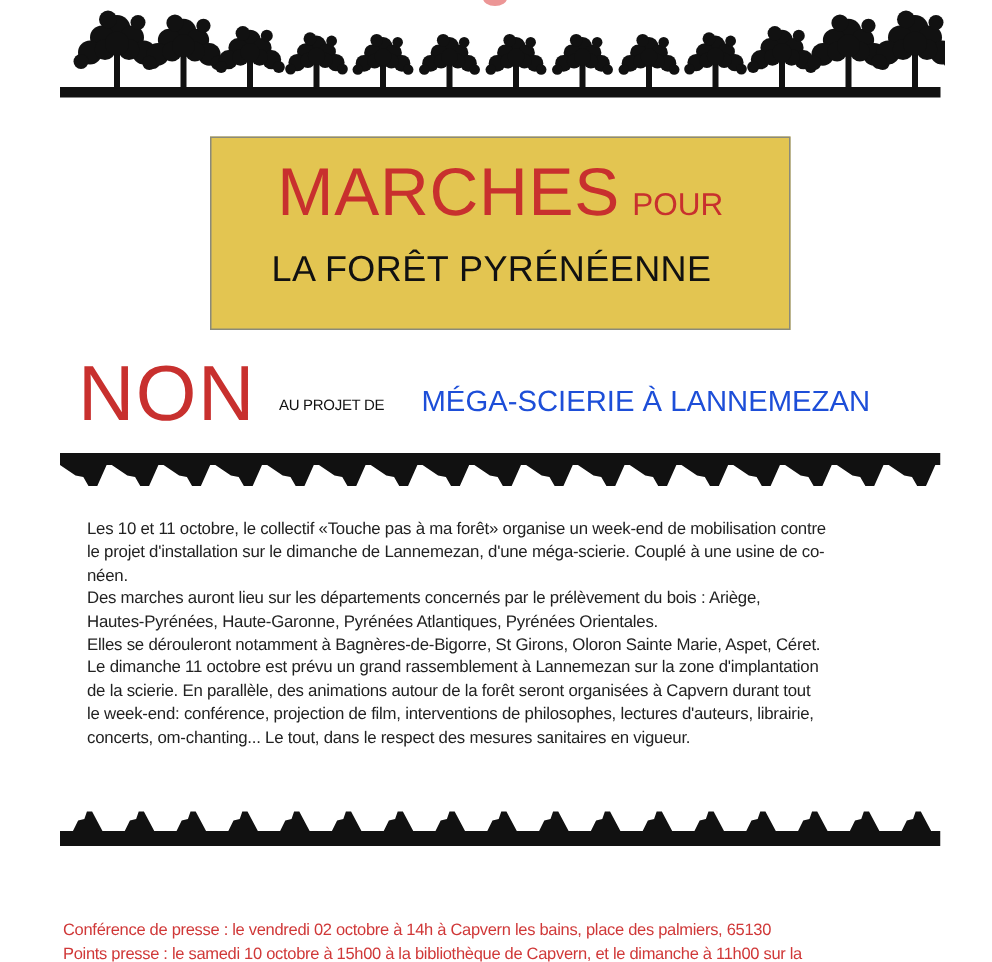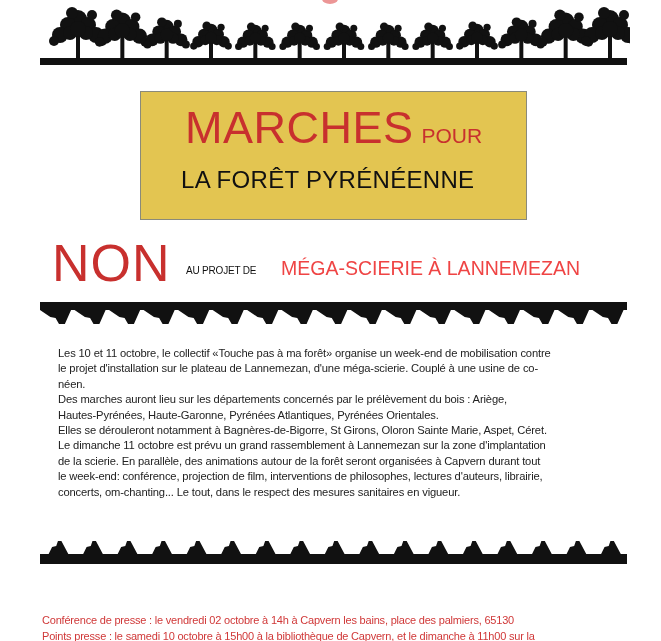--- a/index.html
+++ b/index.html
@@ -32,21 +32,21 @@
     .non {
       left: 52px; top: 237px; font-family: "Liberation Sans", sans-serif;
       font-size: 52px; color: #c8302e; letter-spacing: 1px; line-height: 52px;
     }
     .au-projet {
       left: 186px; top: 265px; font-family: "Liberation Sans", sans-serif;
       font-size: 10px; color: #111; letter-spacing: -0.2px; text-align: right;
     }
     .mega {
       left: 281px; top: 257px; font-family: "Liberation Sans", sans-serif;
-      font-size: 19.5px; color: #ef4444; white-space: nowrap;
+      font-size: 19.5px; color: #1d4ed8; white-space: nowrap;
     }
     .saw-top { left: 40px; top: 302px; width: 587px; height: 24px; }
     .saw-bottom { left: 40px; top: 538px; width: 587px; height: 26px; }
     .body-text {
       left: 58px; top: 346px; width: 600px;
       font-family: Liberation Sans, sans-serif;
       font-size: 11.2px; line-height: 15.4px; color: #222;
       letter-spacing: -0.15px;
     }
     .body-text p { margin: 0; white-space: nowrap; }
@@ -247,21 +247,21 @@
 <div class="abs non">NON</div>
 <div class="abs au-projet">AU PROJET DE</div>
 <div class="abs mega">MÉGA-SCIERIE À LANNEMEZAN</div>
 
 <svg class="abs saw-top" viewBox="0 0 587 24" xmlns="http://www.w3.org/2000/svg">
   <path id="sawTopPath" fill="#111" d="M0 0 L587 0 L587 8 L583.5470588235295 8 L577.3317647058824 22 L571.4617647058824 22 L568.0088235294118 16 L562.8294117647059 15 L552.4705882352941 8 L549.0176470588236 8 L542.8023529411765 22 L536.9323529411765 22 L533.4794117647059 16 L528.3000000000001 15 L517.9411764705883 8 L514.4882352941177 8 L508.2729411764706 22 L502.4029411764706 22 L498.95000000000005 16 L493.77058823529416 15 L483.4117647058824 8 L479.95882352941175 8 L473.7435294117647 22 L467.8735294117647 22 L464.42058823529413 16 L459.24117647058824 15 L448.88235294117646 8 L445.4294117647059 8 L439.21411764705886 22 L433.34411764705885 22 L429.8911764705883 16 L424.7117647058824 15 L414.3529411764706 8 L410.90000000000003 8 L404.684705882353 22 L398.814705882353 22 L395.3617647058824 16 L390.18235294117653 15 L379.82352941176475 8 L376.3705882352941 8 L370.1552941176471 22 L364.2852941176471 22 L360.8323529411765 16 L355.6529411764706 15 L345.29411764705884 8 L341.8411764705882 8 L335.6258823529412 22 L329.75588235294117 22 L326.3029411764706 16 L321.1235294117647 15 L310.7647058823529 8 L307.31176470588235 8 L301.0964705882353 22 L295.2264705882353 22 L291.77352941176474 16 L286.59411764705885 15 L276.2352941176471 8 L272.7823529411765 8 L266.5670588235294 22 L260.6970588235294 22 L257.24411764705883 16 L252.06470588235294 15 L241.7058823529412 8 L238.25294117647059 8 L232.03764705882355 22 L226.16764705882355 22 L222.71470588235294 16 L217.53529411764708 15 L207.1764705882353 8 L203.72352941176473 8 L197.50823529411767 22 L191.63823529411766 22 L188.18529411764706 16 L183.00588235294117 15 L172.64705882352942 8 L169.19411764705882 8 L162.97882352941178 22 L157.10882352941178 22 L153.65588235294118 16 L148.47647058823532 15 L138.11764705882354 8 L134.66470588235296 8 L128.4494117647059 22 L122.5794117647059 22 L119.12647058823529 16 L113.94705882352942 15 L103.58823529411765 8 L100.13529411764706 8 L93.92 22 L88.05000000000001 22 L84.59705882352941 16 L79.41764705882353 15 L69.05882352941177 8 L65.60588235294118 8 L59.39058823529412 22 L53.52058823529412 22 L50.06764705882353 16 L44.88823529411765 15 L34.529411764705884 8 L31.076470588235296 8 L24.861176470588237 22 L18.991176470588236 22 L15.538235294117648 16 L10.358823529411765 15 L0 8 Z"></path>
 </svg>
 
 <div class="abs body-text">
   <p>Les 10  et  11  octobre, le collectif «Touche pas à ma forêt» organise un week-end de mobilisation contre</p>
-  <p>le projet d'installation sur le plateau de Lannemezan, d'une méga-scierie. Couplé à une usine de co-</p>
+  <p>le projet d'installation sur le dimanche de Lannemezan, d'une méga-scierie. Couplé à une usine de co-</p>
   <p>néen.</p>
   <p>Des marches auront lieu sur les départements concernés par le prélèvement du bois : Ariège,</p>
   <p>Hautes-Pyrénées, Haute-Garonne, Pyrénées Atlantiques, Pyrénées Orientales.</p>
   <p>Elles se dérouleront notamment à Bagnères-de-Bigorre, St Girons, Oloron Sainte Marie, Aspet, Céret.</p>
   <p>Le dimanche 11 octobre est prévu un grand rassemblement à Lannemezan sur la zone d'implantation</p>
   <p>de la scierie. En parallèle, des animations autour de la forêt seront organisées à Capvern durant tout</p>
   <p>le week-end: conférence, projection de film, interventions de philosophes, lectures d'auteurs, librairie,</p>
   <p>concerts, om-chanting... Le tout, dans le respect des mesures sanitaires en vigueur.</p>
 </div>
 

